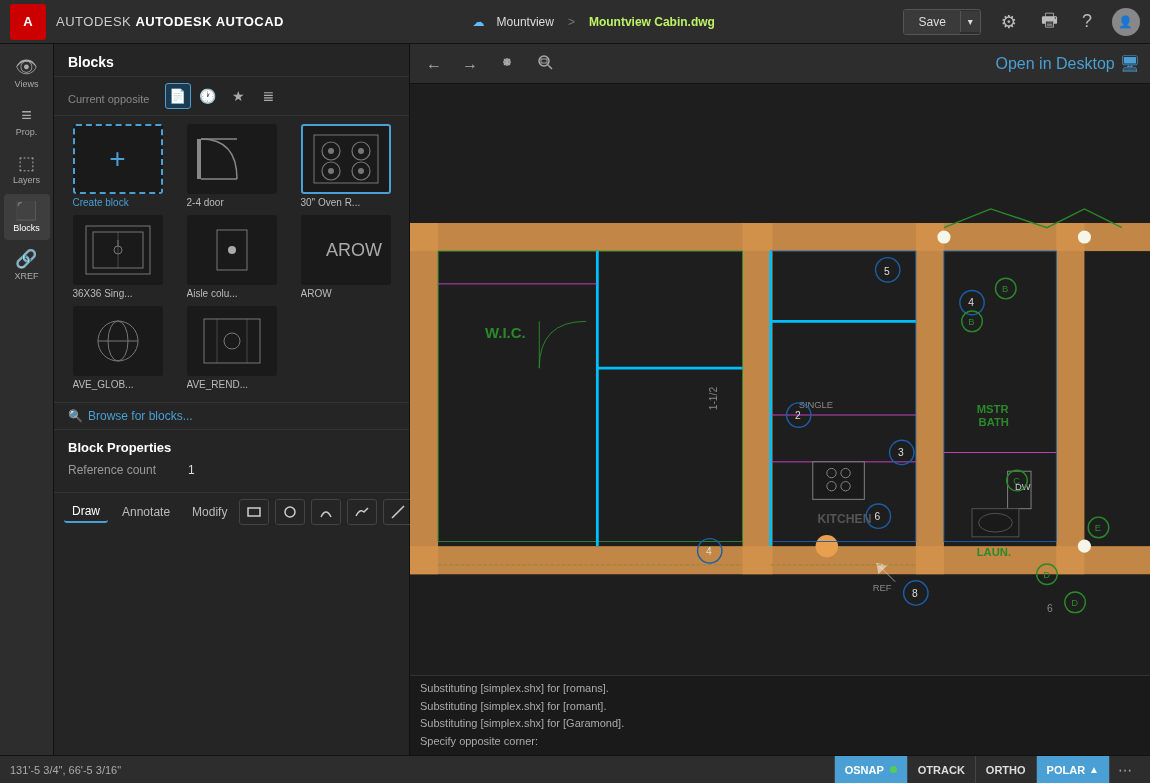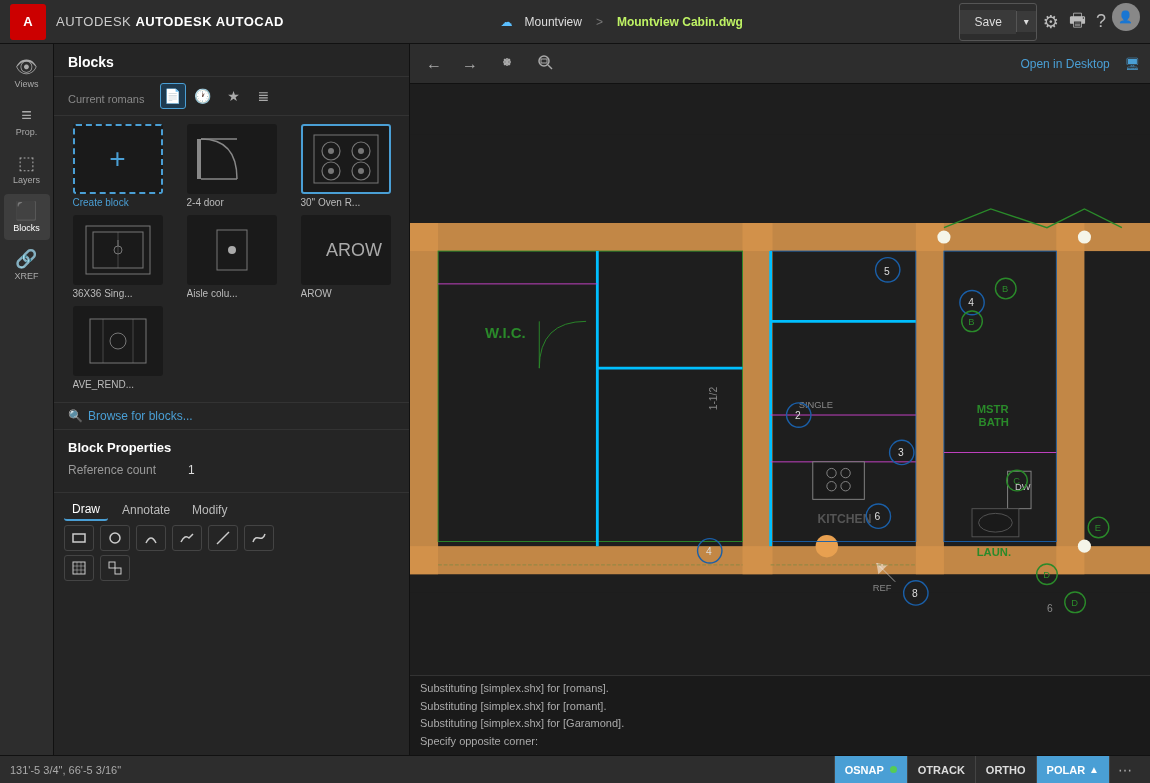--- a/index.html
+++ b/index.html
@@ -33,21 +33,21 @@
       flex: 1;
       display: flex; align-items: center; justify-content: center;
       gap: 8px;
       font-size: 12px; color: #aaa;
     }
     .top-bar-center .cloud-icon { color: #5bbfff; margin-right: 4px; }
     .top-bar-center .file-link { color: #ddd; text-decoration: none; }
     .top-bar-center .separator { color: #777; margin: 0 6px; }
     .top-bar-center .filename { color: #bef264; font-weight: 600; }
     .top-bar-right {
-      display: flex; gap: 2px;
+      display: flex; align-items: center; gap: 16px;
     }
     .save-btn-group {
       display: flex; align-items: center;
       border: 1px solid #555; border-radius: 3px; overflow: hidden;
     }
     .save-btn {
       background: #3a3a3a; color: #ddd; border: none;
       padding: 5px 14px; font-size: 12px; cursor: pointer;
     }
     .save-dropdown {
@@ -179,21 +179,21 @@
     .prop-row {
       display: flex; align-items: baseline;
       margin-bottom: 5px; font-size: 12px;
     }
     .prop-label { color: #999; width: 120px; flex-shrink: 0; }
     .prop-value { color: #ddd; }
 
     
     .bottom-left-toolbar {
       padding: 6px 10px;
-      display: flex; flex-direction: column; gap: 4px;
+      display: flex; gap: 4px;
       border-top: 1px solid #333;
     }
     .tool-row {
       display: flex; gap: 6px; align-items: center;
     }
     .tool-tab {
       font-size: 12px; color: #bbb; padding: 3px 8px; cursor: pointer;
       border-radius: 3px;
     }
     .tool-tab.active { color: #fff; border-bottom: 2px solid #4a9fd5; }
@@ -222,22 +222,22 @@
       gap: 8px;
       border-bottom: 1px solid #111;
       flex-shrink: 0;
     }
     .draw-tool-btn {
       background: none; border: none; color: #aaa; cursor: pointer;
       font-size: 16px; padding: 4px 6px; border-radius: 3px;
     }
     .open-desktop-btn {
       margin-left: auto;
-      color: #4a9fd5; font-size: 12px; cursor: pointer;
-      display: flex; align-items: center; gap: 15px;
+      color: #4a9fd5; font-size: 16px; cursor: pointer;
+      display: flex; align-items: center; gap: 5px;
       background: none; border: none;
     }
 
     
     .canvas-wrap {
       flex: 1;
       position: relative;
       overflow: hidden;
     }
     .floor-plan {
@@ -338,21 +338,21 @@
       <span class="btn-icon">🔗</span>
       <span>XREF</span>
     </div>
   </div>
 
   <div class="side-panel">
     <div class="panel-header">
       <span>Blocks</span>
     </div>
     <div class="panel-tabs">
-      <span class="panel-tab-label">Current romans</span>
+      <span class="panel-tab-label">Current opposite</span>
       <div class="panel-tab-icons">
         <div class="panel-tab-icon active">📄</div>
         <div class="panel-tab-icon">🕐</div>
         <div class="panel-tab-icon">★</div>
         <div class="panel-tab-icon">≣</div>
       </div>
     </div>
 
     <div class="block-grid">
 
@@ -418,20 +418,30 @@
 
       <div class="block-cell">
         <div class="block-thumb">
           <svg width="80" height="60" viewBox="0 0 80 60">
             <text x="20" y="36" font-size="18" fill="#aaa" font-family="Arial">AROW</text>
           </svg>
         </div>
         <span class="block-label">AROW</span>
       </div>
 
+      <div class="block-cell">
+        <div class="block-thumb">
+          <svg width="80" height="60" viewBox="0 0 80 60">
+            <circle cx="40" cy="30" r="20" fill="none" stroke="#777" stroke-width="1"></circle>
+            <ellipse cx="40" cy="30" rx="10" ry="20" fill="none" stroke="#777" stroke-width="1"></ellipse>
+            <line x1="20" y1="30" x2="60" y2="30" stroke="#777" stroke-width="1"></line>
+          </svg>
+        </div>
+        <span class="block-label">AVE_GLOB...</span>
+      </div>
 
       <div class="block-cell">
         <div class="block-thumb">
           <svg width="80" height="60" viewBox="0 0 80 60">
             <rect x="12" y="8" width="56" height="44" fill="#1a1a1a" stroke="#777" stroke-width="1"></rect>
             <line x1="25" y1="8" x2="25" y2="52" stroke="#777" stroke-width="0.5"></line>
             <line x1="55" y1="8" x2="55" y2="52" stroke="#777" stroke-width="0.5"></line>
             <circle cx="40" cy="30" r="8" fill="none" stroke="#777" stroke-width="1"></circle>
           </svg>
         </div>

